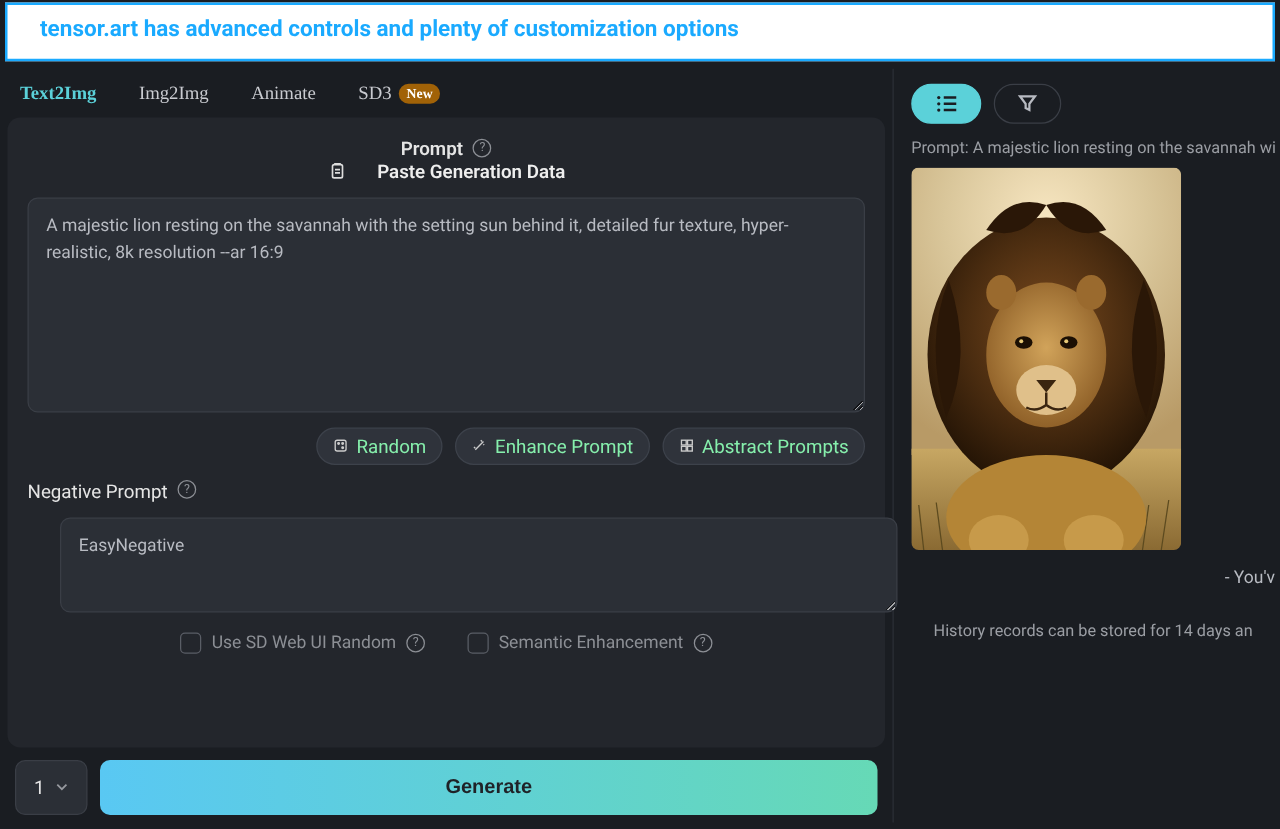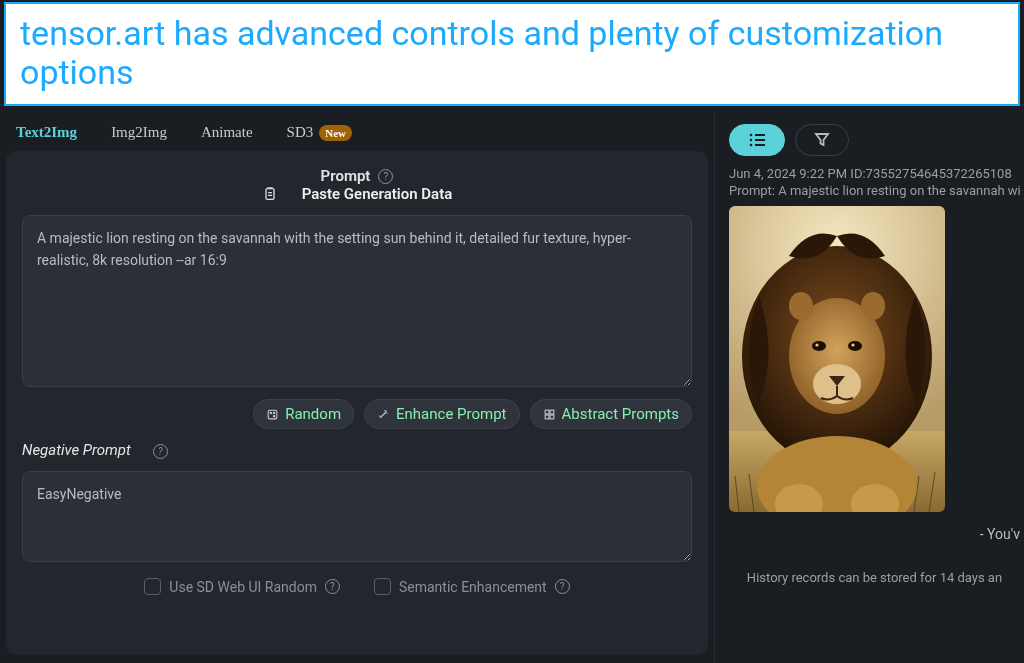--- a/index.html
+++ b/index.html
@@ -12,23 +12,24 @@
     overflow: hidden;
   }
   .banner {
     border: 2px solid #1aaaff;
     background: #ffffff;
     padding: 10px 14px 12px;
     margin: 2px 4px 6px 4px;
   }
   .banner-text {
     color: #1aaaff;
-    font-weight: 400;
-    font-size: 34px;
+    font-weight: 700;
+    font-size: 18px;
     line-height: 1.15;
+    margin-left: 12px;
   }
   .app {
     display: flex;
     height: calc(663px - 60px);
   }
   .left {
     width: 715px;
     padding: 8px 6px 6px 6px;
     display: flex;
     flex-direction: column;
@@ -87,34 +88,34 @@
     color:#b8bbc2;
     font-family:inherit;
     font-size:14px;
     padding:12px 14px;
     resize:vertical;
     outline:none;
     line-height:1.55;
   }
   textarea::placeholder { color:#7d8088; }
   .prompt-area { height:172px; }
-  .neg-area { height:91px; }
+  .neg-area { height:76px;margin-left:26px; }
   .chip-row { display:flex; gap:10px; justify-content:flex-end; }
   .chip {
     background:#2f333b;
     border:1px solid #3d424b;
     border-radius:16px;
     padding:5px 12px;
     font-size:15px;
     color:#86efac;
     display:flex; align-items:center; gap:6px;
     cursor:pointer;
   }
   .chip svg { width:13px; height:13px; }
-  .neg-label { font-size:15px; color:#e5e5e5; font-weight:400; display:flex; gap:22px; align-items:flex-end;font-style:italic;}
+  .neg-label { font-size:15px; color:#e5e5e5; font-weight:400; display:flex; gap:8px; align-items:flex-start;}
   .checks { display:flex; gap:34px; justify-content:center; padding-top:4px;}
   .check-item { display:flex; align-items:center; gap:8px; color:#8c8f95; font-size:14px; cursor:pointer;}
   .checkbox { width:17px; height:17px; border:1.5px solid #5a5e66; border-radius:4px; }
   
   .bottom {
     display:flex; gap:10px; padding:10px 6px 0 6px; align-items:stretch;
   }
   .qty {
     background:#2b2f36; border:1px solid #3a3e46; color:#e5e5e5;
     border-radius:8px; width:58px; display:flex; align-items:center; justify-content:center;
@@ -255,24 +256,20 @@
             <line x1="7" y1="12" x2="17" y2="12"></line>
         </svg>
       </div>
       <div class="pill">
         <svg width="16" height="16" viewBox="0 0 16 16" fill="none" stroke-width="1.8">
           <path d="M2 2h12l-4.5 6v5l-3-1.5V8L2 2z"></path>
         </svg>
       </div>
     </div>
 
-    <div class="meta">
-      <span>Jun 4, 2024 9:22 PM</span>
-      <span>ID:</span><span>73552754645372265108</span>
-    </div>
     <div class="meta-prompt">
       <span>Prompt:</span>
       <span>A majestic lion resting on the savannah wi</span>
     </div>
 
     <div class="thumb">
       <svg class="lion-scene" viewBox="0 0 216 306" preserveAspectRatio="xMidYMid slice">
         <defs>
           <radialGradient id="sky" cx="50%" cy="18%" r="85%">
             <stop offset="0%" stop-color="#f7e6c1"></stop>

